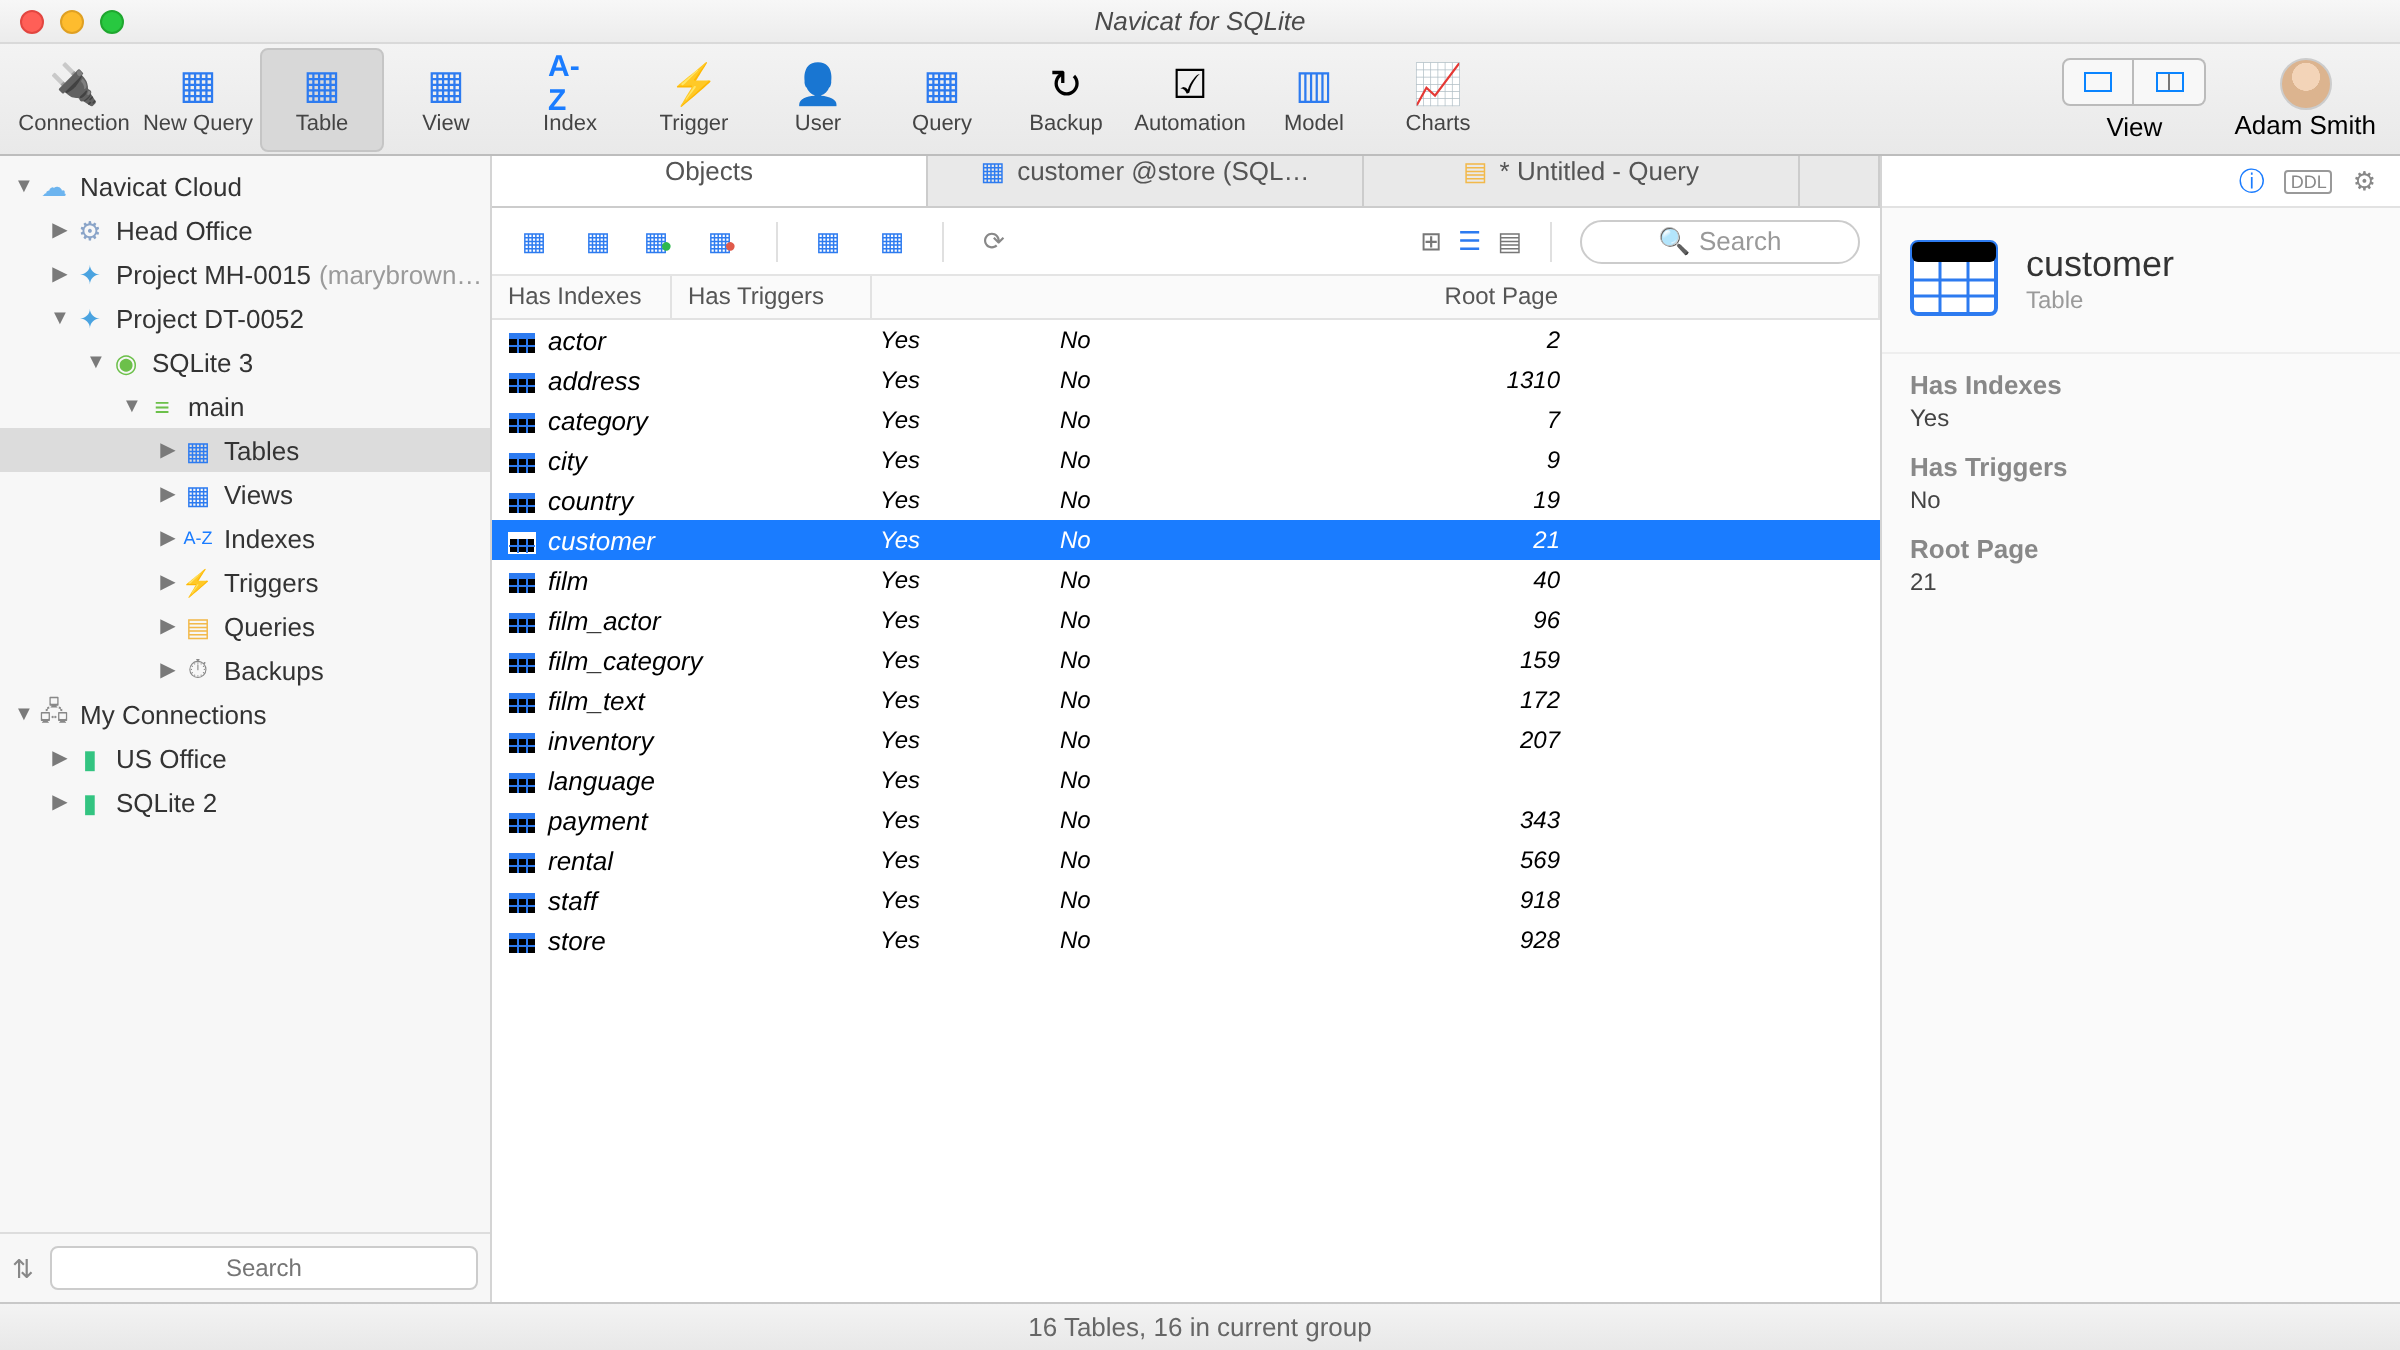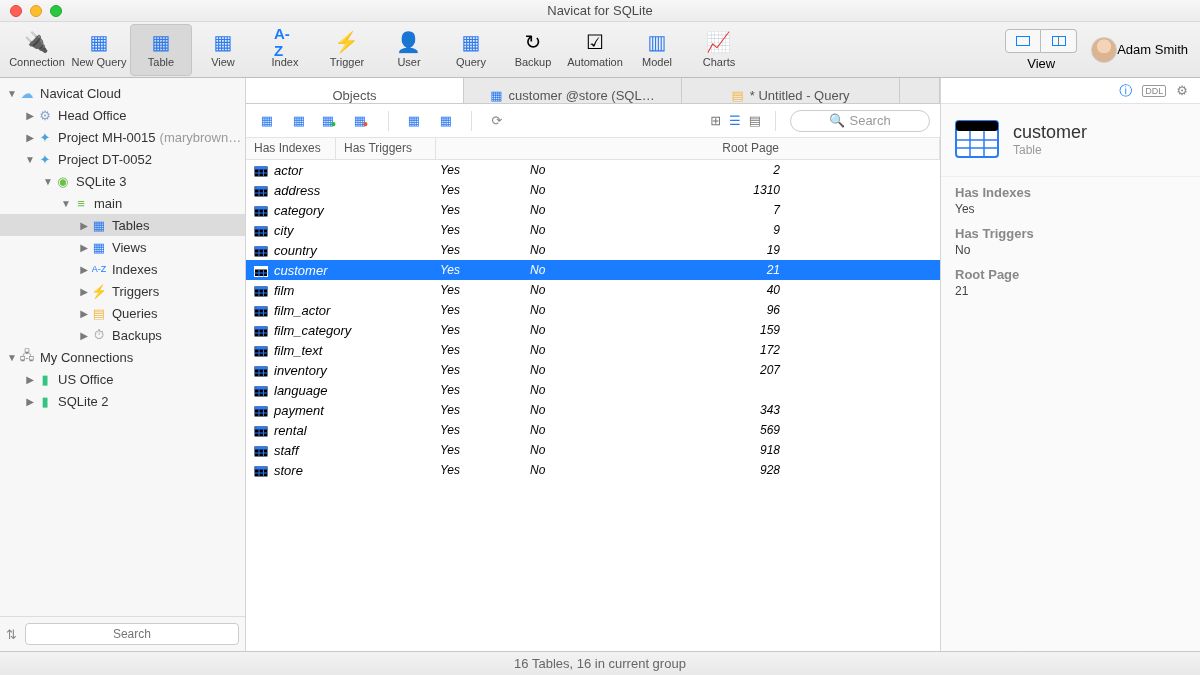--- a/index.html
+++ b/index.html
@@ -5,56 +5,56 @@
 * { box-sizing: border-box; margin: 0; padding: 0; font-family: -apple-system, "Helvetica Neue", Arial, sans-serif; font-size: 13px; }
 html, body { width: 1200px; height: 675px; overflow: hidden; background: #ececec; }
 
 
 .titlebar { height: 22px; background: linear-gradient(#f7f7f7, #ececec); display: flex; align-items: center; padding-left: 10px; border-bottom: 1px solid #d9d9d9; position: relative; }
 .traffic { display: flex; gap: 8px; }
 .tl { width: 12px; height: 12px; border-radius: 50%; }
 .tl.red { background: #ff5f57; border: 0.5px solid #e24640; }
 .tl.yellow { background: #febc2e; border: 0.5px solid #dfa023; }
 .tl.green { background: #28c840; border: 0.5px solid #1fa72f; }
-.titlebar .title { position: absolute; left: 0; right: 0; text-align: center; font-size: 13px; color: #4a4a4a; pointer-events: none; }
+.titlebar .title { position: absolute; left: 0; right: 0; text-align: center; font-size: 13px; color: #4a4a4a; pointer-events: none; font-style: italic; }
 
 
 .toolbar { height: 56px; background: linear-gradient(#f3f3f3, #e9e9e9); border-bottom: 1px solid #bdbdbd; display: flex; align-items: center; padding: 0 6px; }
 .tool { width: 62px; height: 52px; display: flex; flex-direction: column; align-items: center; justify-content: center; gap: 3px; border-radius: 4px; cursor: default; }
 .tool.active { background: #d8d8d8; border: 1px solid #c5c5c5; }
 .tool .ticon { width: 22px; height: 22px; display: flex; align-items: center; justify-content: center; font-size: 20px; }
 .tool .tlabel { font-size: 11px; color: #444; }
 .toolbar-spacer { flex: 1; }
 .view-seg { display: flex; gap: 0; }
 .view-seg div { width: 36px; height: 24px; border: 1px solid #bbb; background: #f8f8f8; display: flex; align-items: center; justify-content: center; }
 .view-seg div:first-child { border-radius: 4px 0 0 4px; }
 .view-seg div:last-child { border-radius: 0 4px 4px 0; border-left: none; }
 .view-box { width: 14px; height: 10px; border: 1.5px solid #0a84ff; }
 .view-box.split { display: flex; }
 .view-box.split span { flex: 1; border-right: 1.5px solid #777; }
-.user-block { display: flex; align-items: center; margin-left: 14px; margin-right: 6px; }
+.user-block { display: flex; flex-direction: column; align-items: center; margin-left: 14px; margin-right: 6px; }
 .avatar { width: 26px; height: 26px; border-radius: 50%; background: radial-gradient(circle at 50% 35%, #f3d4b8 35%, #dcb48f 36%); border: 1px solid #ccc; }
 
 
 .workspace { display: flex; height: calc(675px - 22px - 56px - 24px); }
 .sidebar { width: 246px; background: #f7f7f7; border-right: 1px solid #d4d4d4; display: flex; flex-direction: column; }
 .tree { flex: 1; overflow: auto; padding-top: 4px; }
 .tree-row { display: flex; align-items: center; height: 22px; padding-left: 6px; white-space: nowrap; }
 .tree-row .arrow { width: 12px; text-align: center; color: #7a7a7a; font-size: 10px; }
 .tree-row .ticn { width: 18px; text-align: center; font-size: 13px; }
 .tree-row .lbl { margin-left: 4px; color: #333; }
 .tree-row .lbl.dim { color: #9a9a9a; }
 .tree-row.selected { background: #dcdcdc; }
 .sidebar-bottom { border-top: 1px solid #ddd; padding: 6px; display: flex; align-items: center; gap: 8px; }
 .sidebar-bottom input { flex: 1; height: 22px; border: 1px solid #ccc; border-radius: 4px; background: #fff; text-align: center; font-size: 12px; color: #888; }
 
 
 .main { flex: 1; background: #fff; display: flex; flex-direction: column; }
 .tabs { height: 26px; display: flex; background: #e9e9e9; border-bottom: 1px solid #ccc; }
-.tab { flex: 1; display: flex; align-items: flex-end; justify-content: center; gap: 6px; border-right: 1px solid #ccc; font-size: 12px; color: #555; }
+.tab { flex: 1; display: flex; align-items: flex-start; justify-content: center; gap: 6px; border-right: 1px solid #ccc; font-size: 12px; color: #555; }
 .tab.active { background: #fff; }
 .objbar { height: 34px; display: flex; align-items: center; border-bottom: 1px solid #e4e4e4; padding: 0 10px; gap: 10px; }
 .objbar .ob-icon { width: 22px; height: 22px; display: flex; align-items: center; justify-content: center; }
 .objbar .divider { width: 1px; height: 20px; background: #e0e0e0; margin: 0 4px; }
 .objbar-spacer { flex: 1; }
 .view-icons { display: flex; gap: 8px; color: #777; }
 .search-box { width: 140px; height: 22px; border: 1px solid #ccc; border-radius: 12px; display: flex; align-items: center; justify-content: center; gap: 4px; color: #999; font-size: 12px; }
 
 .grid-head { display: flex; height: 22px; background: #fafafa; border-bottom: 1px solid #e2e2e2; }
 .grid-head div { border-right: 1px solid #e2e2e2; padding: 3px 8px; color: #555; font-size: 12px; }

